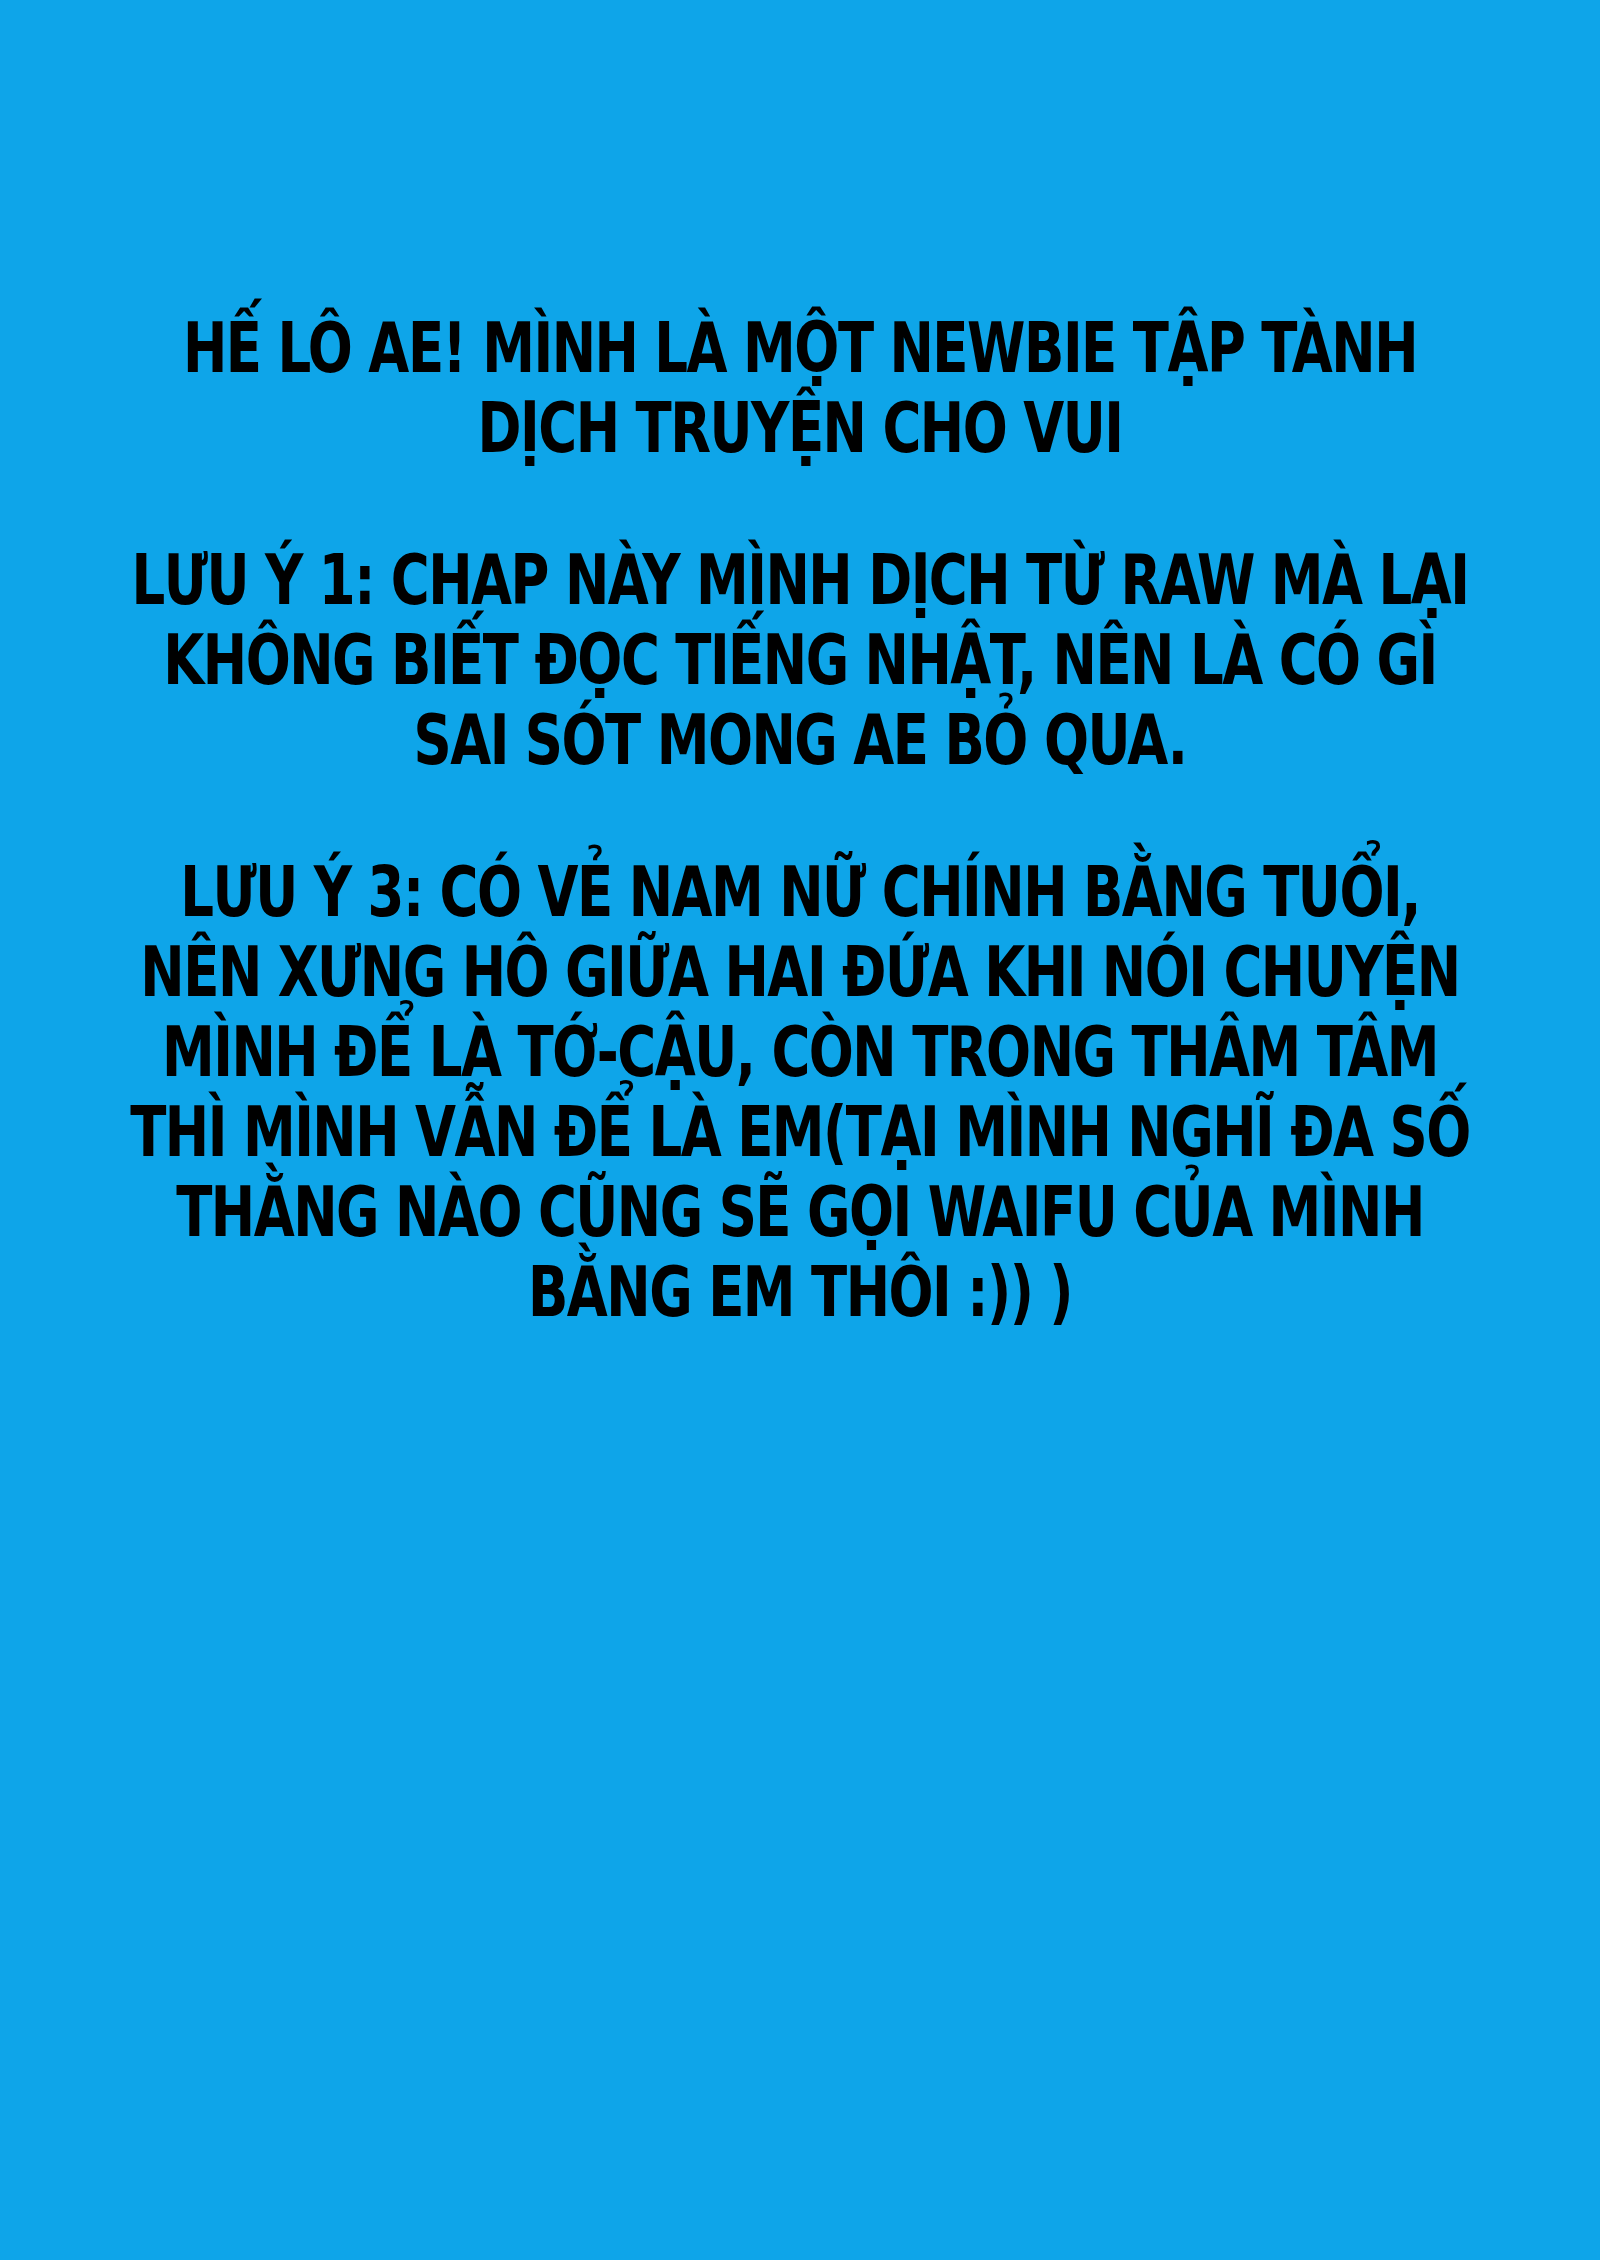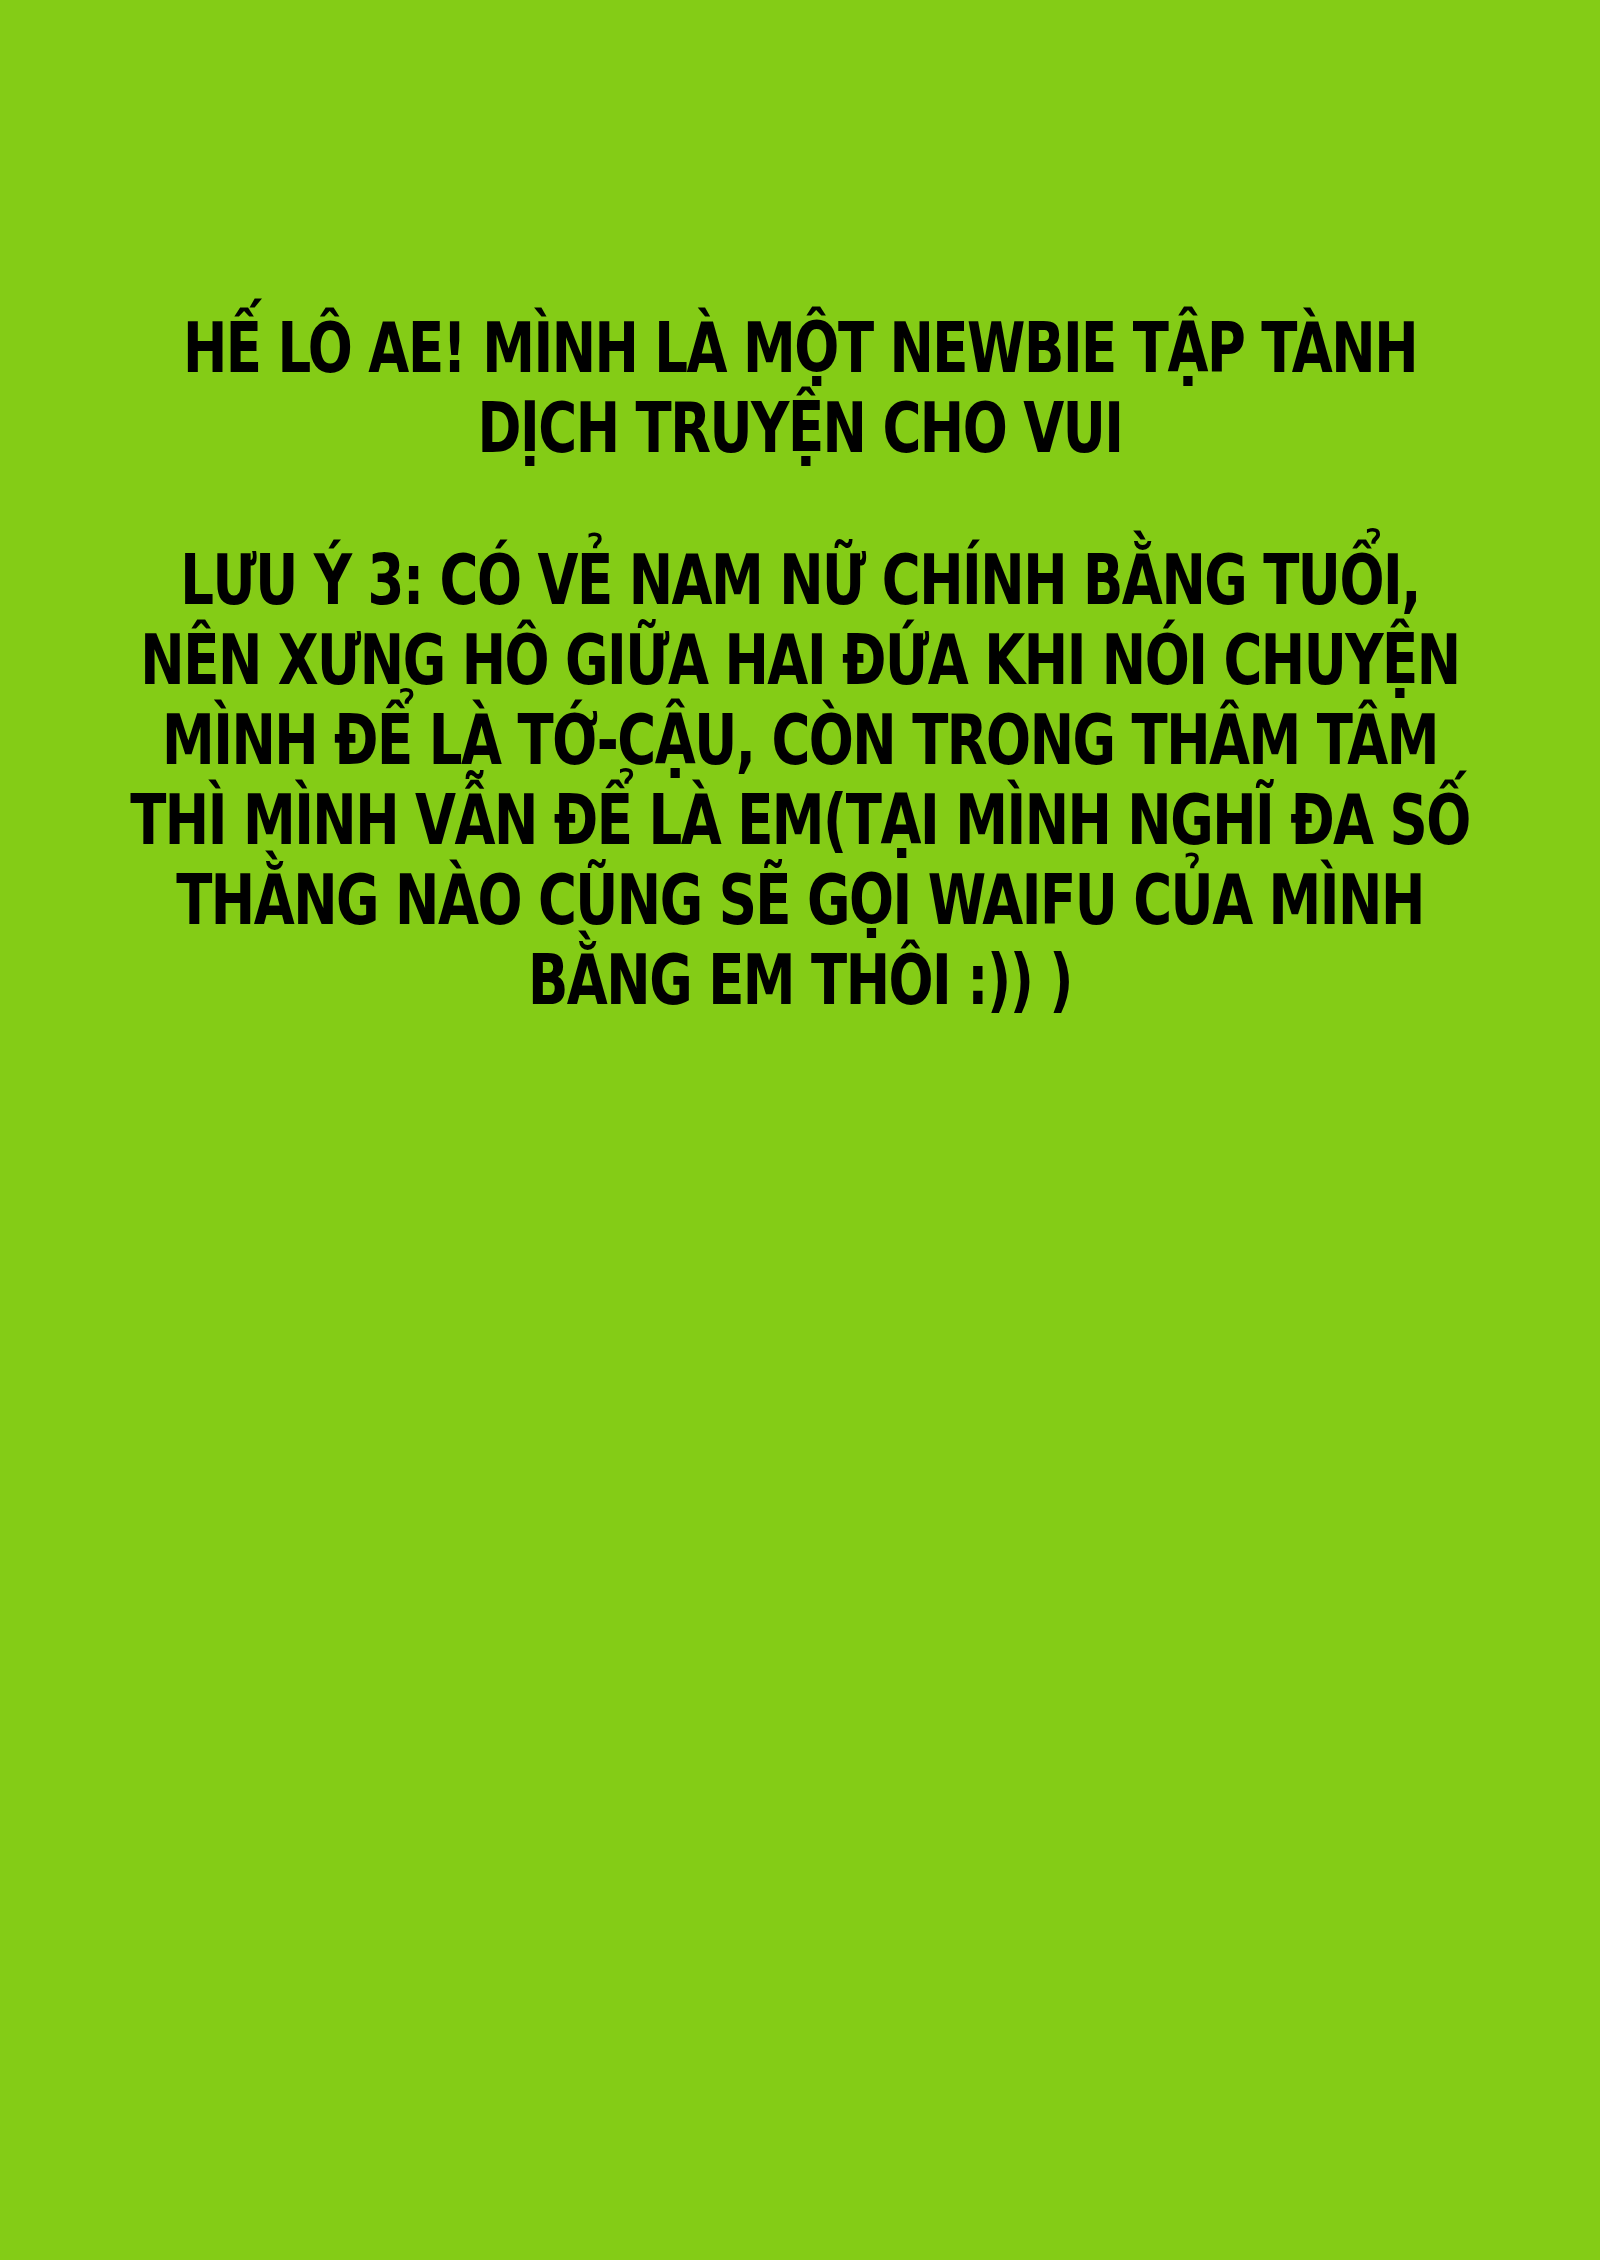--- a/index.html
+++ b/index.html
@@ -4,21 +4,21 @@
 <style>
   html, body {
     margin: 0;
     padding: 0;
     background: #ffffff;
   }
   .page {
     position: relative;
     width: 1600px;
     height: 2260px;
-    background: #84cc16;
+    background: #0ea5e9;
     overflow: hidden;
   }
   .note-content {
     position: absolute;
     top: 308px;
     left: 30px;
     right: 30px;
     text-align: center;
     color: #000000;
     font-family: "DejaVu Sans", "Liberation Sans", sans-serif;
@@ -44,20 +44,25 @@
 <body>
 
 <div class="page">
   <div class="note-content">
 
     <div class="note-paragraph">
       <div class="note-line">HẾ LÔ AE! MÌNH LÀ MỘT NEWBIE TẬP TÀNH</div>
       <div class="note-line">DỊCH TRUYỆN CHO VUI</div>
     </div>
 
+    <div class="note-paragraph">
+      <div class="note-line">LƯU Ý 1: CHAP NÀY MÌNH DỊCH TỪ RAW MÀ LẠI</div>
+      <div class="note-line">KHÔNG BIẾT ĐỌC TIẾNG NHẬT, NÊN LÀ CÓ GÌ</div>
+      <div class="note-line">SAI SÓT MONG AE BỎ QUA.</div>
+    </div>
 
 
     <div class="note-paragraph">
       <div class="note-line">LƯU Ý 3: CÓ VẺ NAM NỮ CHÍNH BẰNG TUỔI,</div>
       <div class="note-line">NÊN XƯNG HÔ GIỮA HAI ĐỨA KHI NÓI CHUYỆN</div>
       <div class="note-line">MÌNH ĐỂ LÀ TỚ-CẬU, CÒN TRONG THÂM TÂM</div>
       <div class="note-line">THÌ MÌNH VẪN ĐỂ LÀ EM(TẠI MÌNH NGHĨ ĐA SỐ</div>
       <div class="note-line">THẰNG NÀO CŨNG SẼ GỌI WAIFU CỦA MÌNH</div>
       <div class="note-line">BẰNG EM THÔI :)) )</div>
     </div>

